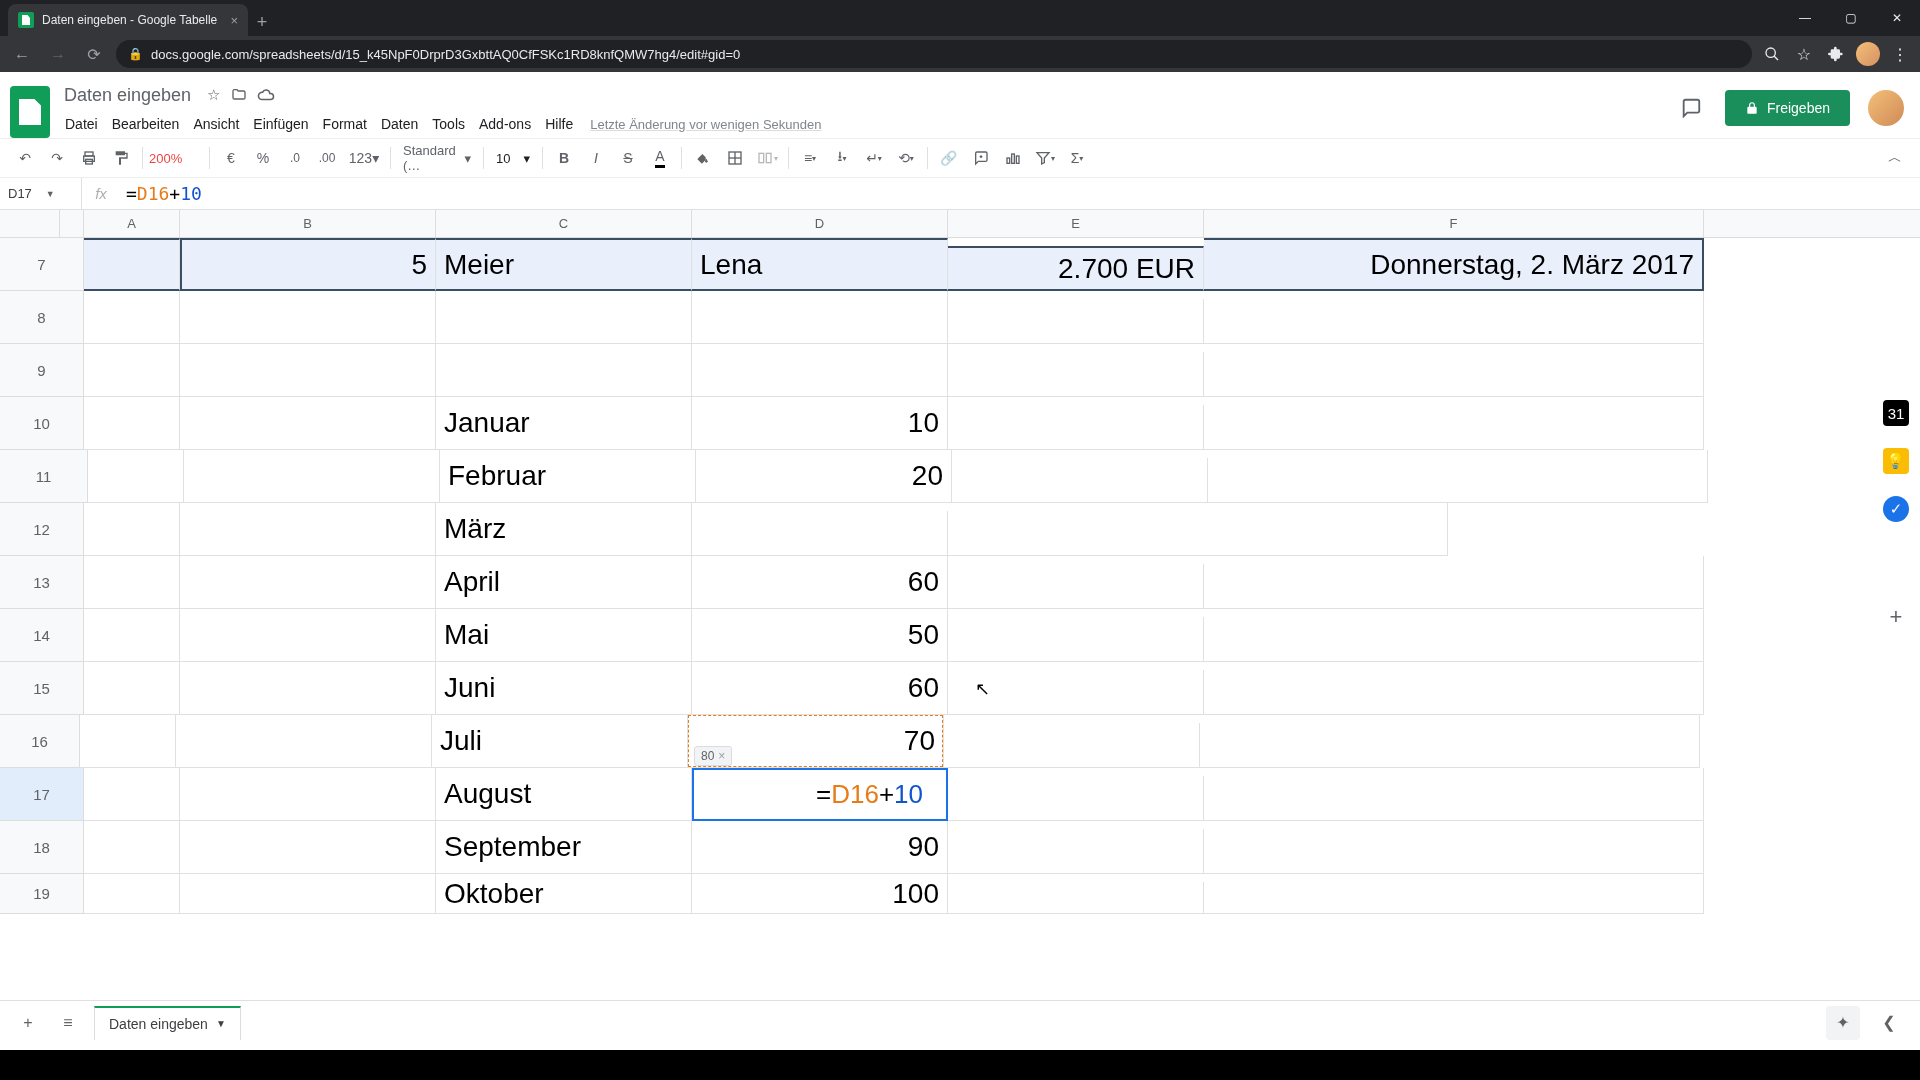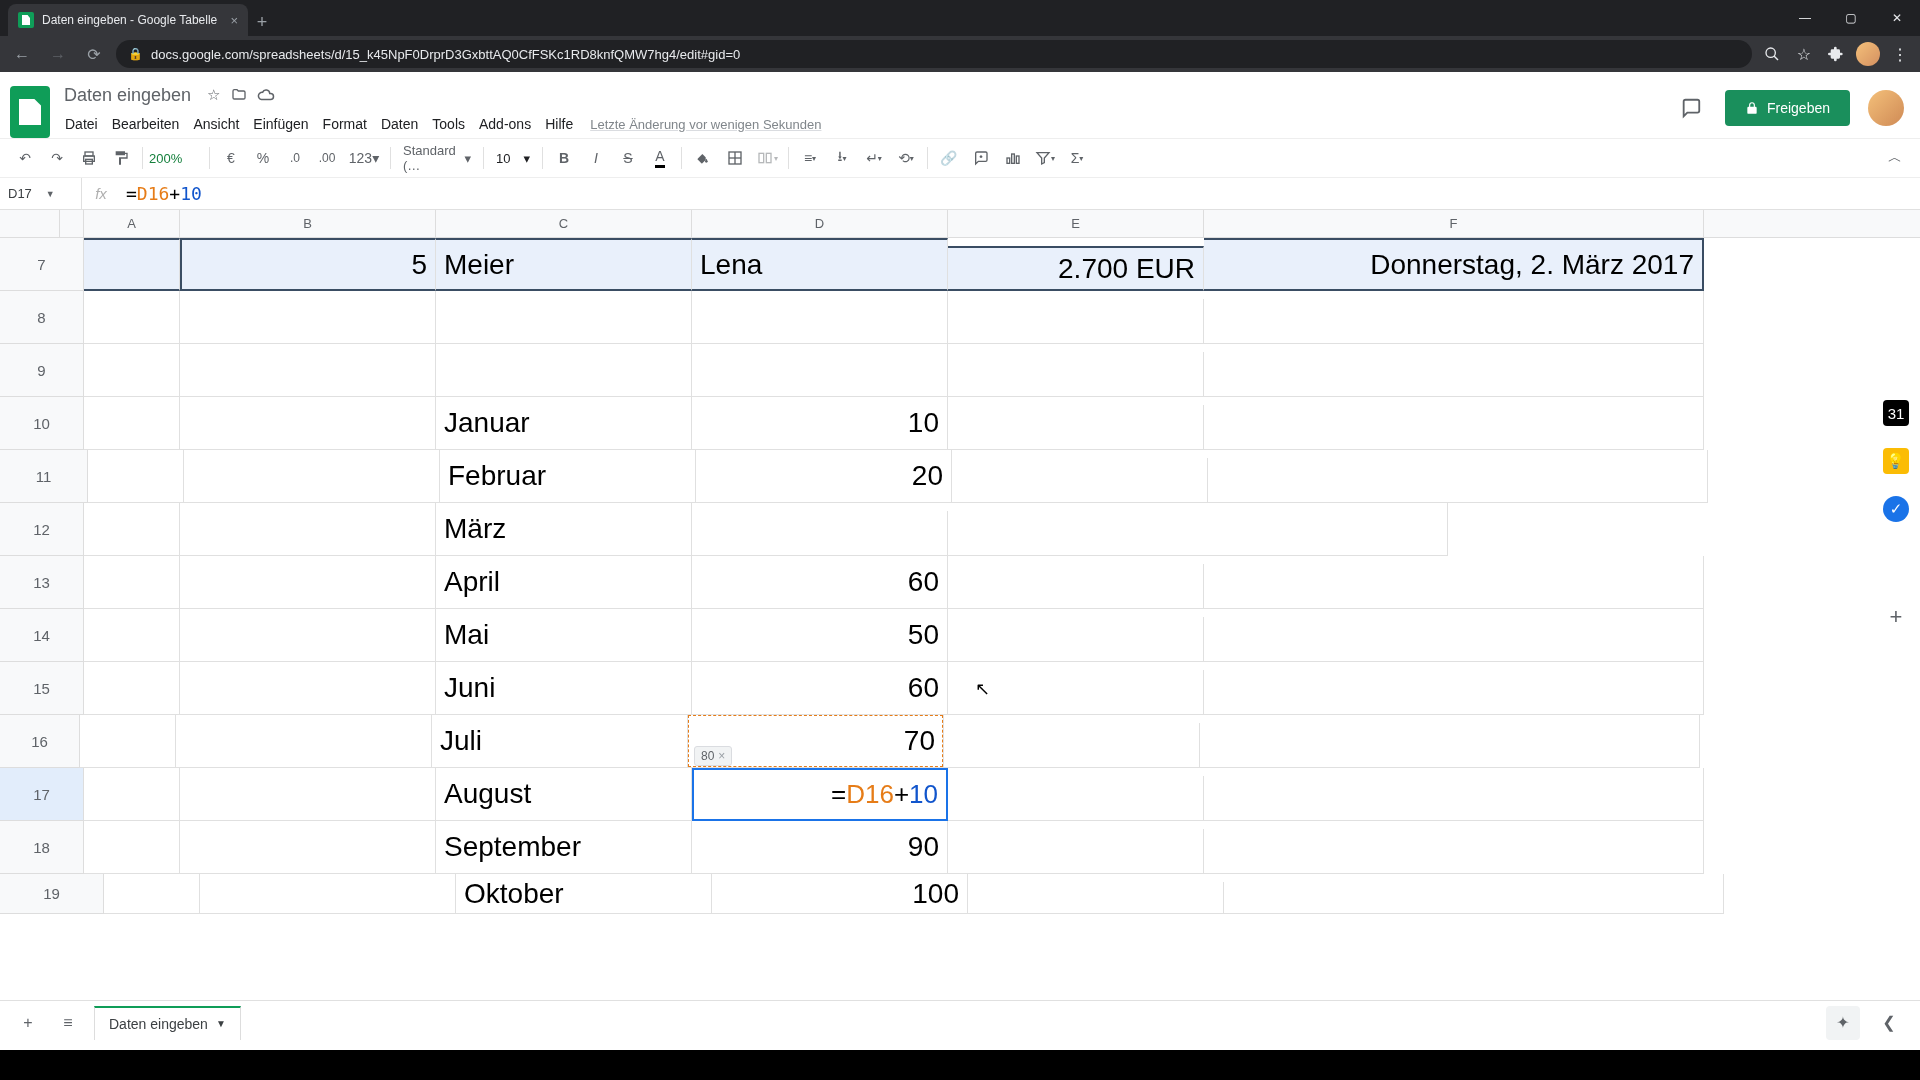--- a/index.html
+++ b/index.html
@@ -37,21 +37,21 @@
   .last-edit { color: #80868b; font-size: 13px; margin-left: 10px; text-decoration: underline; text-decoration-color: #dadce0; }
   .header-right { display: flex; align-items: center; gap: 18px; margin-top: 10px; }
   .comment-icon { width: 32px; height: 32px; display: flex; align-items: center; justify-content: center; color: #5f6368; }
   .share-btn { background: #1a8f5c; color: #fff; border: none; border-radius: 4px; height: 36px; padding: 16px 20px; font-size: 14px; font-weight: 500; display: flex; align-items: center; gap: 8px; cursor: pointer; }
   .avatar-app { width: 36px; height: 36px; border-radius: 50%; background: linear-gradient(135deg,#f4c07a,#cf8a55); }
 
   
   .toolbar { height: 40px; border-top: 1px solid #eee; border-bottom: 1px solid #eee; display: flex; align-items: center; padding: 0 10px; gap: 2px; }
   .tb { width: 30px; height: 30px; display: flex; align-items: center; justify-content: center; color: #5f6368; font-size: 14px; cursor: pointer; border-radius: 2px; }
   .tb-sep { width: 1px; height: 22px; background: #e0e0e0; margin: 0 4px; }
-  .zoom { color: #15803d; font-size: 13px; width: 54px; }
+  .zoom { color: #ef4444; font-size: 13px; width: 54px; }
   .num-fmt { font-size: 13px; color: #5f6368; width: 80px; display:flex; align-items:center; justify-content:space-between; padding: 0 6px; }
   .font-size { font-size: 13px; color: #202124; width: 46px; display:flex; align-items:center; justify-content:space-between; padding: 0 6px; }
   .text-color-under { border-bottom: 3px solid #000; padding-bottom:1px; }
   .collapse-up { margin-left: auto; }
 
   
   .name-formula-row { display: flex; height: 32px; align-items: center; border-bottom: 1px solid #e0e0e0; }
   .name-box { width: 82px; padding: 0 8px; font-size: 13px; color: #3c4043; border-right: 1px solid #e0e0e0; height: 100%; display: flex; align-items: center; }
   .name-drop { color: #5f6368; font-size: 9px; margin-left: 14px; }
   .fx-label { width: 38px; text-align: center; font-style: italic; color: #b0b0b0; font-size: 15px; }
@@ -92,21 +92,21 @@
   .row7 .cell { background: #e9f0fb; border-top: 2px solid #3a4d63; border-bottom: 2px solid #3a4d63; }
   .row7 .cell.B { border-left: 2px solid #3a4d63; }
   .row7 .cell.F { border-right: 2px solid #3a4d63; }
   .row7 .cell.Bn { justify-content:flex-end; }
 
   
   .d16-ref { position: relative; }
   .d16-ref::after { content: ""; position: absolute; inset: 0; border: 1.5px dashed #e67c17; pointer-events: none; }
 
   
-  .d17-active { position: relative; border: 2.5px solid #1a73e8 !important; background: #fff; padding: 0 8px; justify-content: center; }
+  .d17-active { position: relative; border: 2.5px solid #1a73e8 !important; background: #fff; padding: 0 23px; justify-content: center; }
   .d17-active .edit-text { font-family: Arial; font-size: 26px; }
   .d17-active .edit-text .eq { color:#000; }
   .d17-active .edit-text .ref { color: #e67c17; }
   .d17-active .edit-text .op { color: #000; }
   .d17-active .edit-text .num { color: #1155cc; }
   .result-tip { position: absolute; top: -24px; left: 0; background: #f1f3f4; border: 1px solid #dadce0; font-size: 12px; color: #5f6368; padding: 2px 6px; border-radius: 3px; display:flex; align-items:center; gap:4px; }
   .result-tip .x { color:#9aa0a6; cursor:pointer; }
   .cursor-arrow { position: absolute; left: 975px; top: 468px; font-size: 18px; color: #000; pointer-events: none; }
 
   
@@ -464,21 +464,21 @@
         <div class="rh" style="width:84px">18</div>
         <div class="cell A"></div>
           <div class="cell B"></div>
         <div class="cell C">September</div>
         <div class="cell D">90</div>
         <div class="cell E"></div>
           <div class="cell F"></div>
       </div>
 
       <div class="row short">
-        <div class="rh" style="width:104px">19</div>
+        <div class="rh" style="width:84px">19</div>
         <div class="cell A"></div>
           <div class="cell B"></div>
         <div class="cell C">Oktober</div>
         <div class="cell D">100</div>
         <div class="cell E"></div>
           <div class="cell F"></div>
       </div>
     </div>
     <div class="cursor-arrow">↖</div>
   </div>

